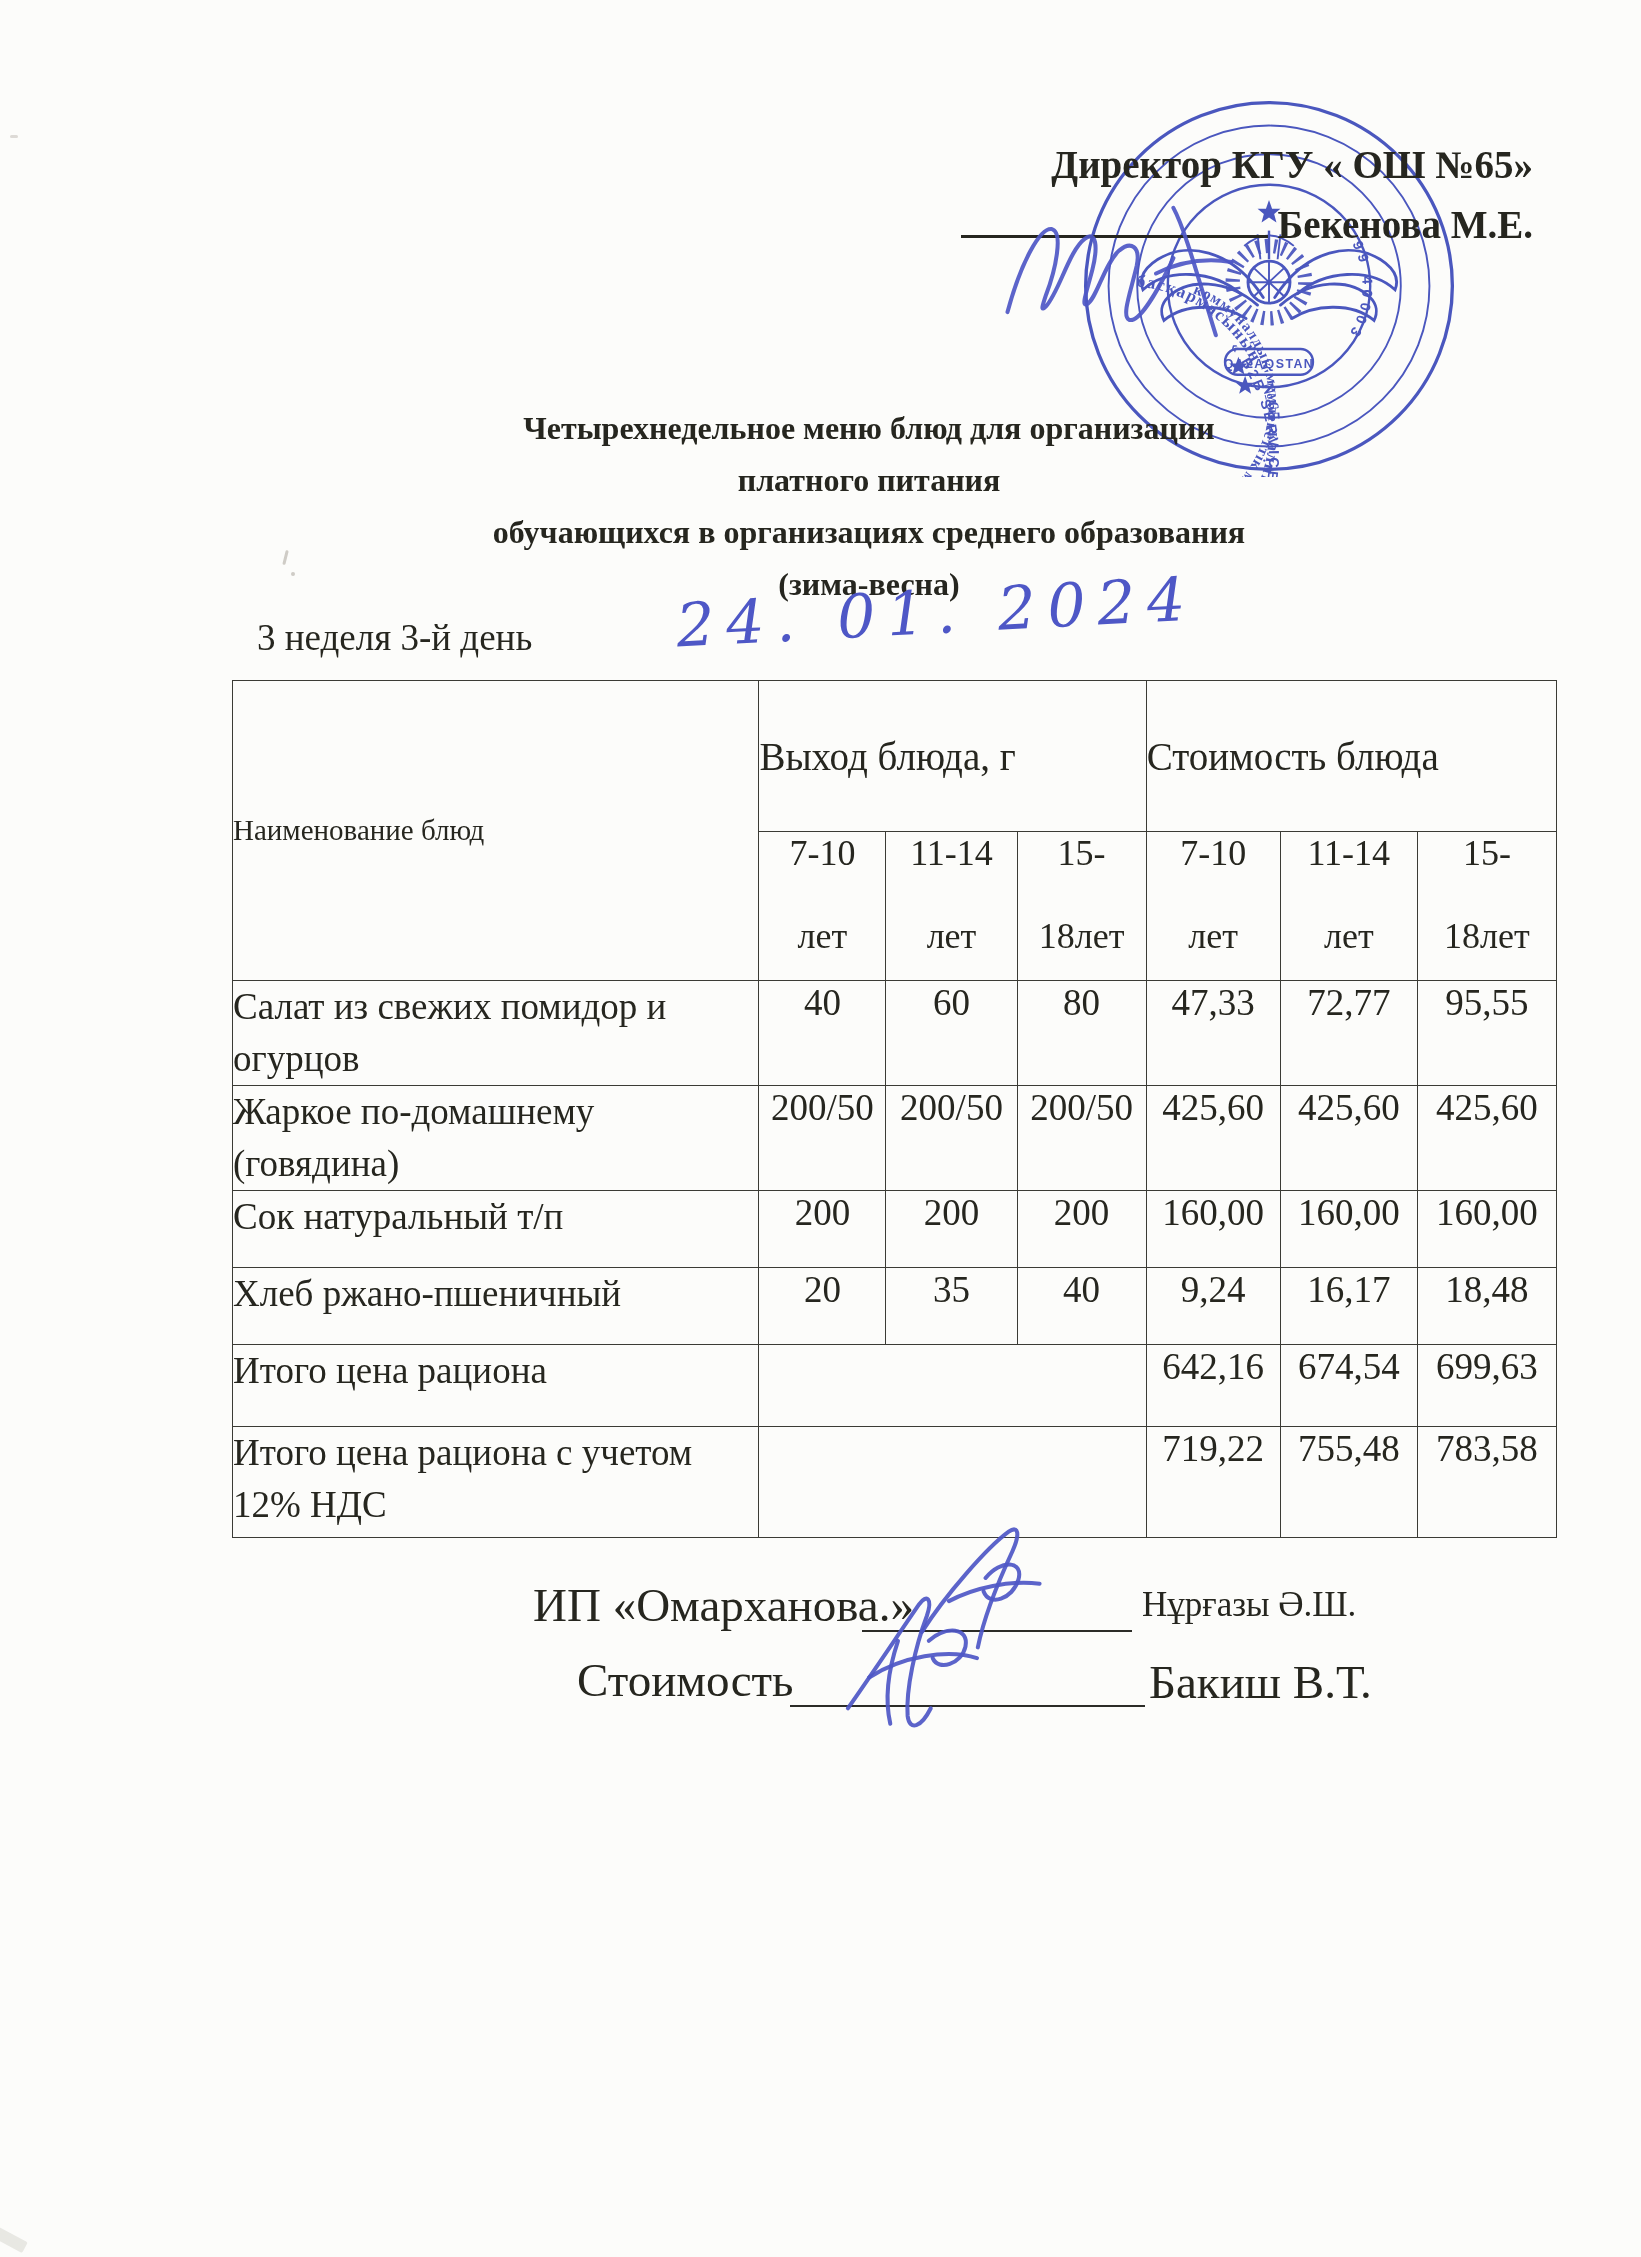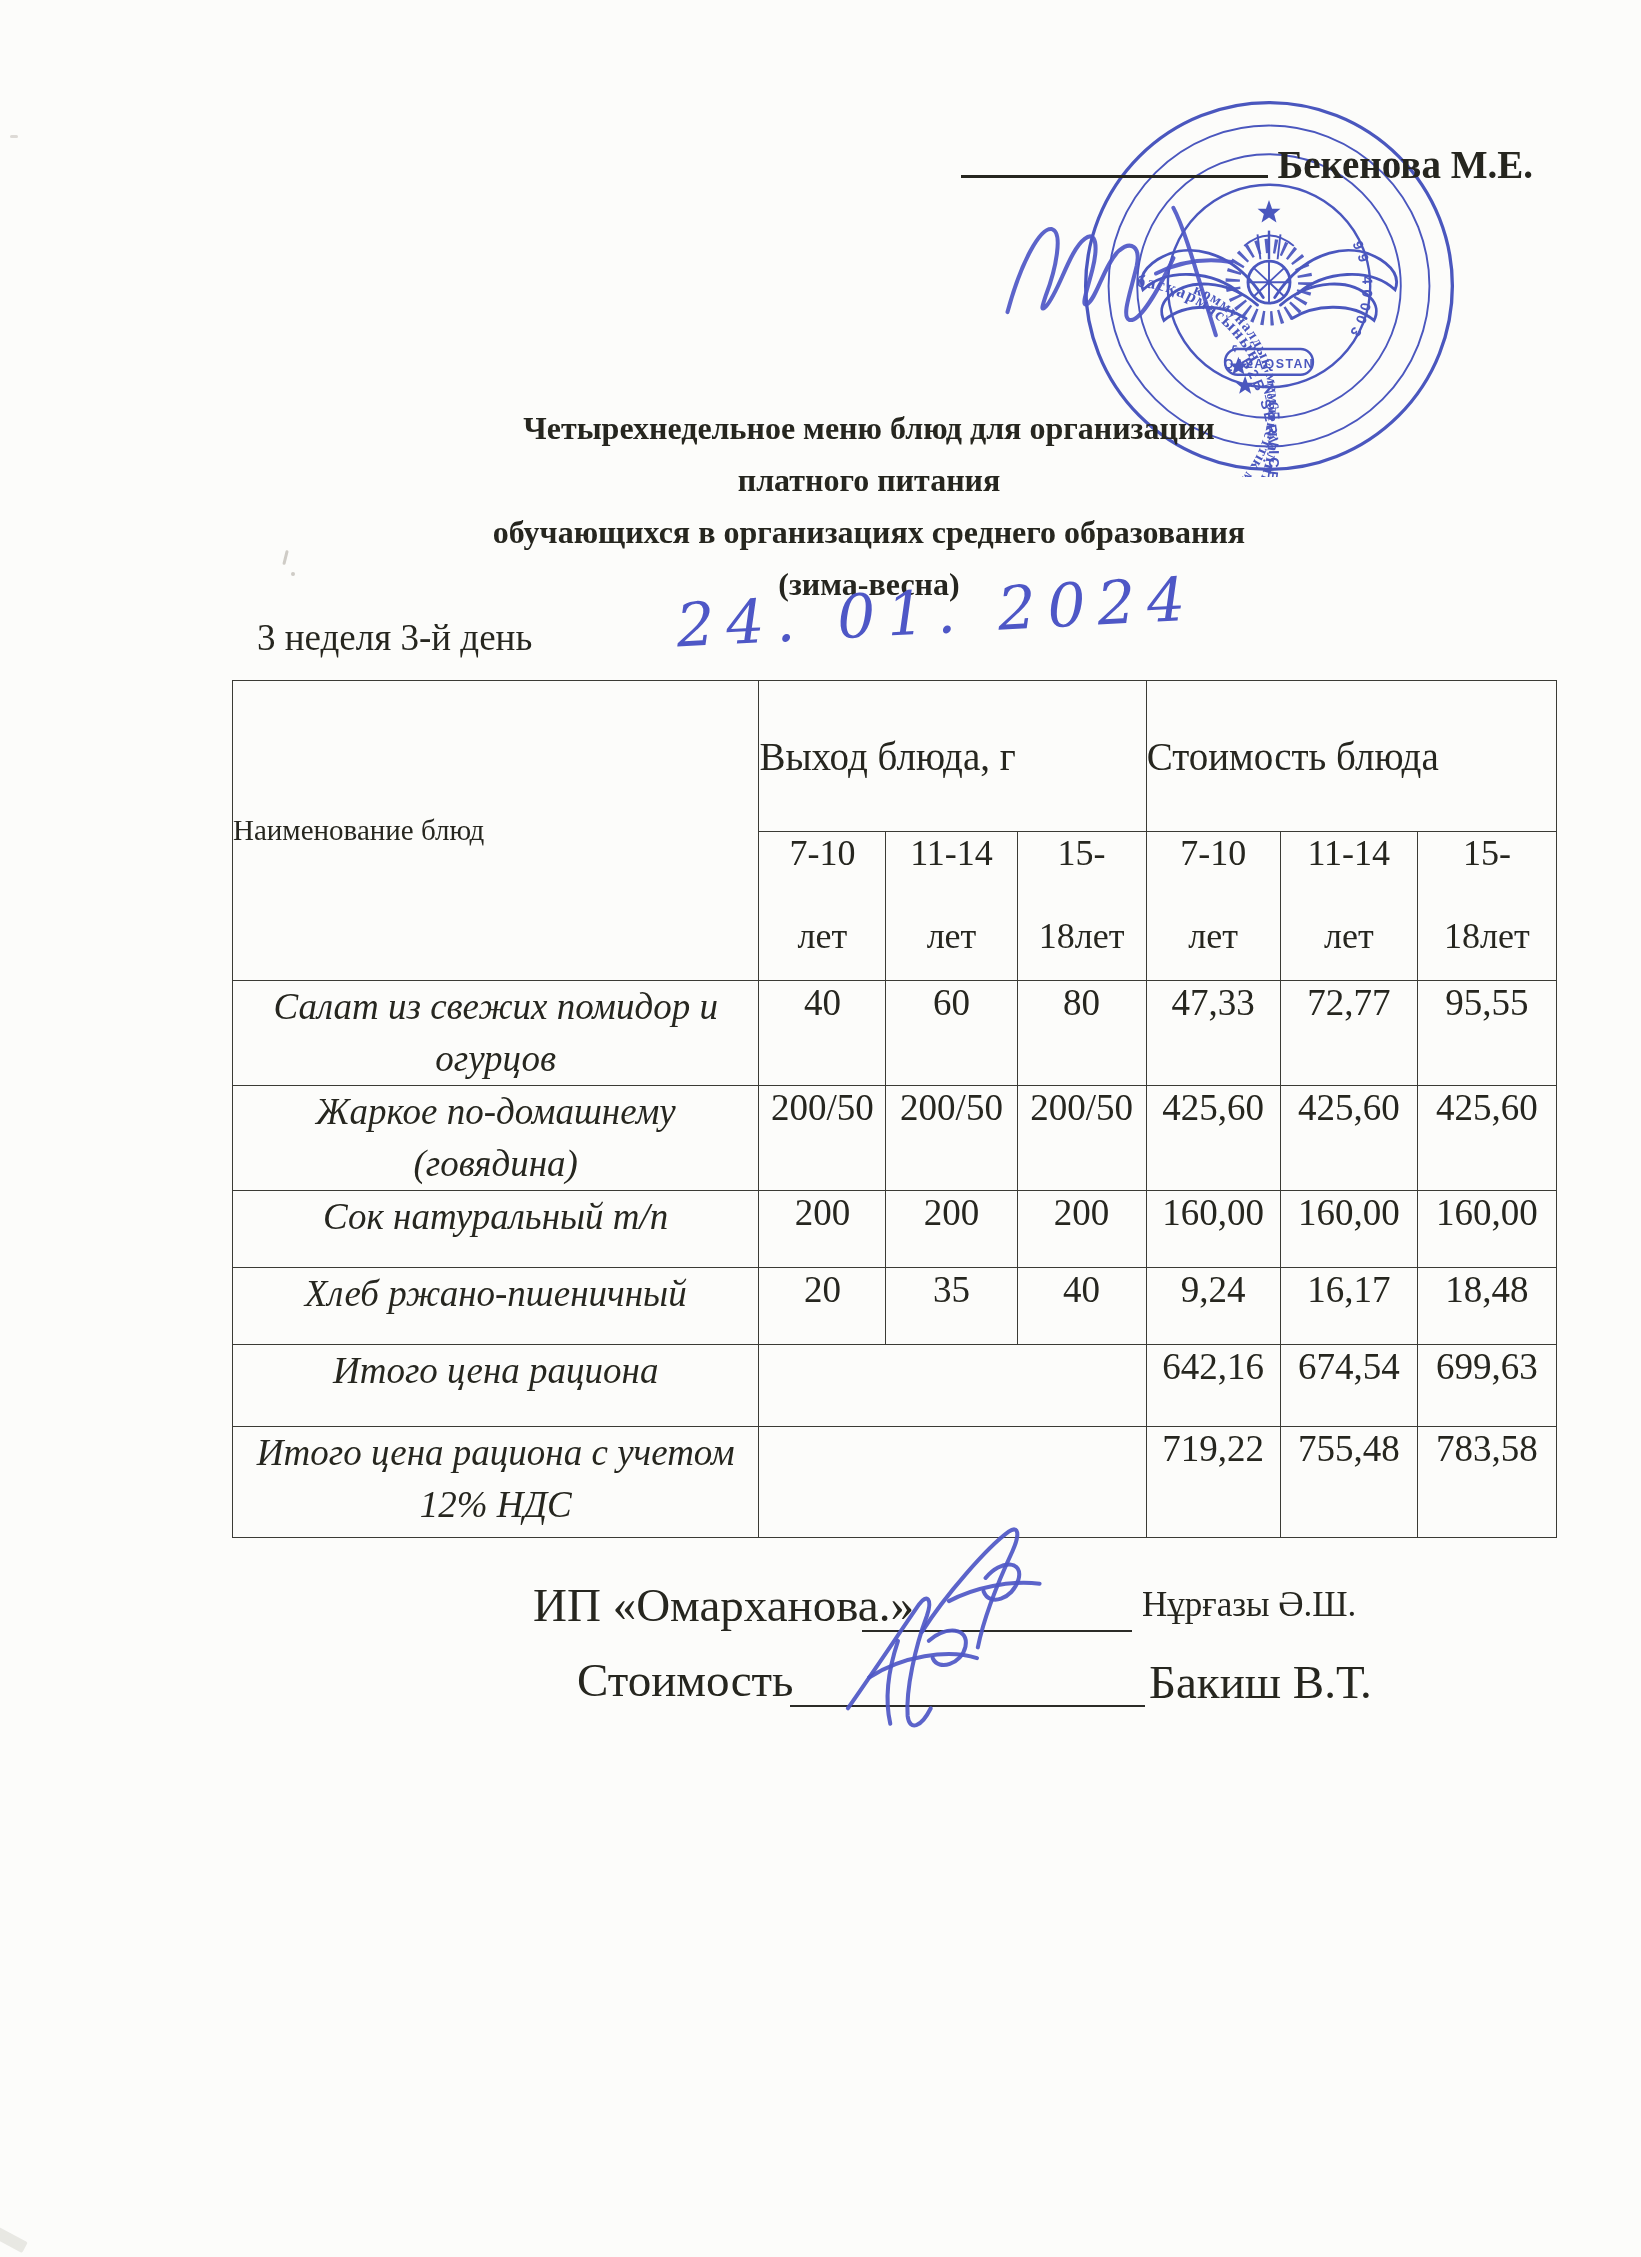--- a/index.html
+++ b/index.html
@@ -52,21 +52,21 @@
   
   .menu-table { position:absolute; left:232px; top:680px; width:1325px;
     border-collapse:collapse; font-size:37px; color:#26261f; z-index:2; table-layout:fixed; }
   .menu-table th, .menu-table td { border:1.9px solid #3b3b35; padding:0; font-weight:normal; }
   col.c0 { width:526px; } col.c1 { width:127px; } col.c2 { width:131px; }
   col.c3 { width:129px; } col.c4 { width:134px; } col.c5 { width:137px; } col.c6 { width:139px; }
   .name-h { text-align:left; padding-left:13.5px; font-size:29px; font-weight:bold; vertical-align:middle; }
   .grp { text-align:left; padding-left:15.4px; font-size:39px; font-weight:bold; vertical-align:middle; }
   .age { font-weight:bold; font-size:36px; vertical-align:top; padding-top:17.4px; text-align:center; }
   .age .a2 { margin-top:41px; }
-  .nm { text-align:center; padding:7.7px 3.9px 0 11.6px; vertical-align:top; line-height:52px;font-style:italic; }
+  .nm { text-align:left; padding:7.7px 3.9px 0 11.6px; vertical-align:top; line-height:52px; }
   .num { text-align:center; vertical-align:top; padding-top:7.7px; }
   .b { font-weight:bold; }
 
   
   .sig-text { position:absolute; font-size:47px; z-index:2; white-space:nowrap; }
   #role1 { left:533px; top:1578px; }
   #name1 { left:1142px; top:1585px; font-size:35px; }
   #role2 { left:577px; top:1653px; }
   #name2 { left:1149px; top:1655px; }
   .sig-line { position:absolute; height:0; border-bottom:2.9px solid #2c2c27; z-index:2; }
@@ -124,20 +124,21 @@
       <use href="#wingL"></use>
       <use href="#wingL" transform="translate(400,0) scale(-1,1)"></use>
       <rect class="sc" x="154" y="266" width="92" height="27" rx="13" stroke-width="2.5"></rect>
       <text class="st t-banner" x="200" y="286" text-anchor="middle">QAZAQSTAN</text>
       <use href="#star" class="sf" transform="translate(8,186) scale(0.8)"></use>
       <use href="#star" class="sf" transform="translate(15,206) scale(0.8)"></use>
     </g>
   </svg>
 
   <div class="approval">
+    <div>Директор КГУ « ОШ №65»</div>
     <div class="sig-row">
       <span class="u-line"></span>
       <span>Бекенова М.Е.</span>
     </div>
   </div>
 
   <svg class="sig-svg" id="sigDirector" viewBox="0 0 310 155" aria-hidden="true">
     <path class="ink" d="M 14 118 C 28 66 48 30 60 32 C 72 35 64 74 54 100 C 50 112 48 118 54 112 C 68 96 78 54 94 42 C 106 33 108 50 102 74 C 97 94 90 112 96 110 C 106 106 114 68 130 54 C 142 44 152 50 148 70 C 142 96 132 122 140 126 C 150 130 170 96 186 62"></path>
     <path class="ink" d="M 186 10 C 198 32 212 84 230 142"></path>
     <path class="ink" d="M 168 78 C 192 66 220 62 246 66"></path>

